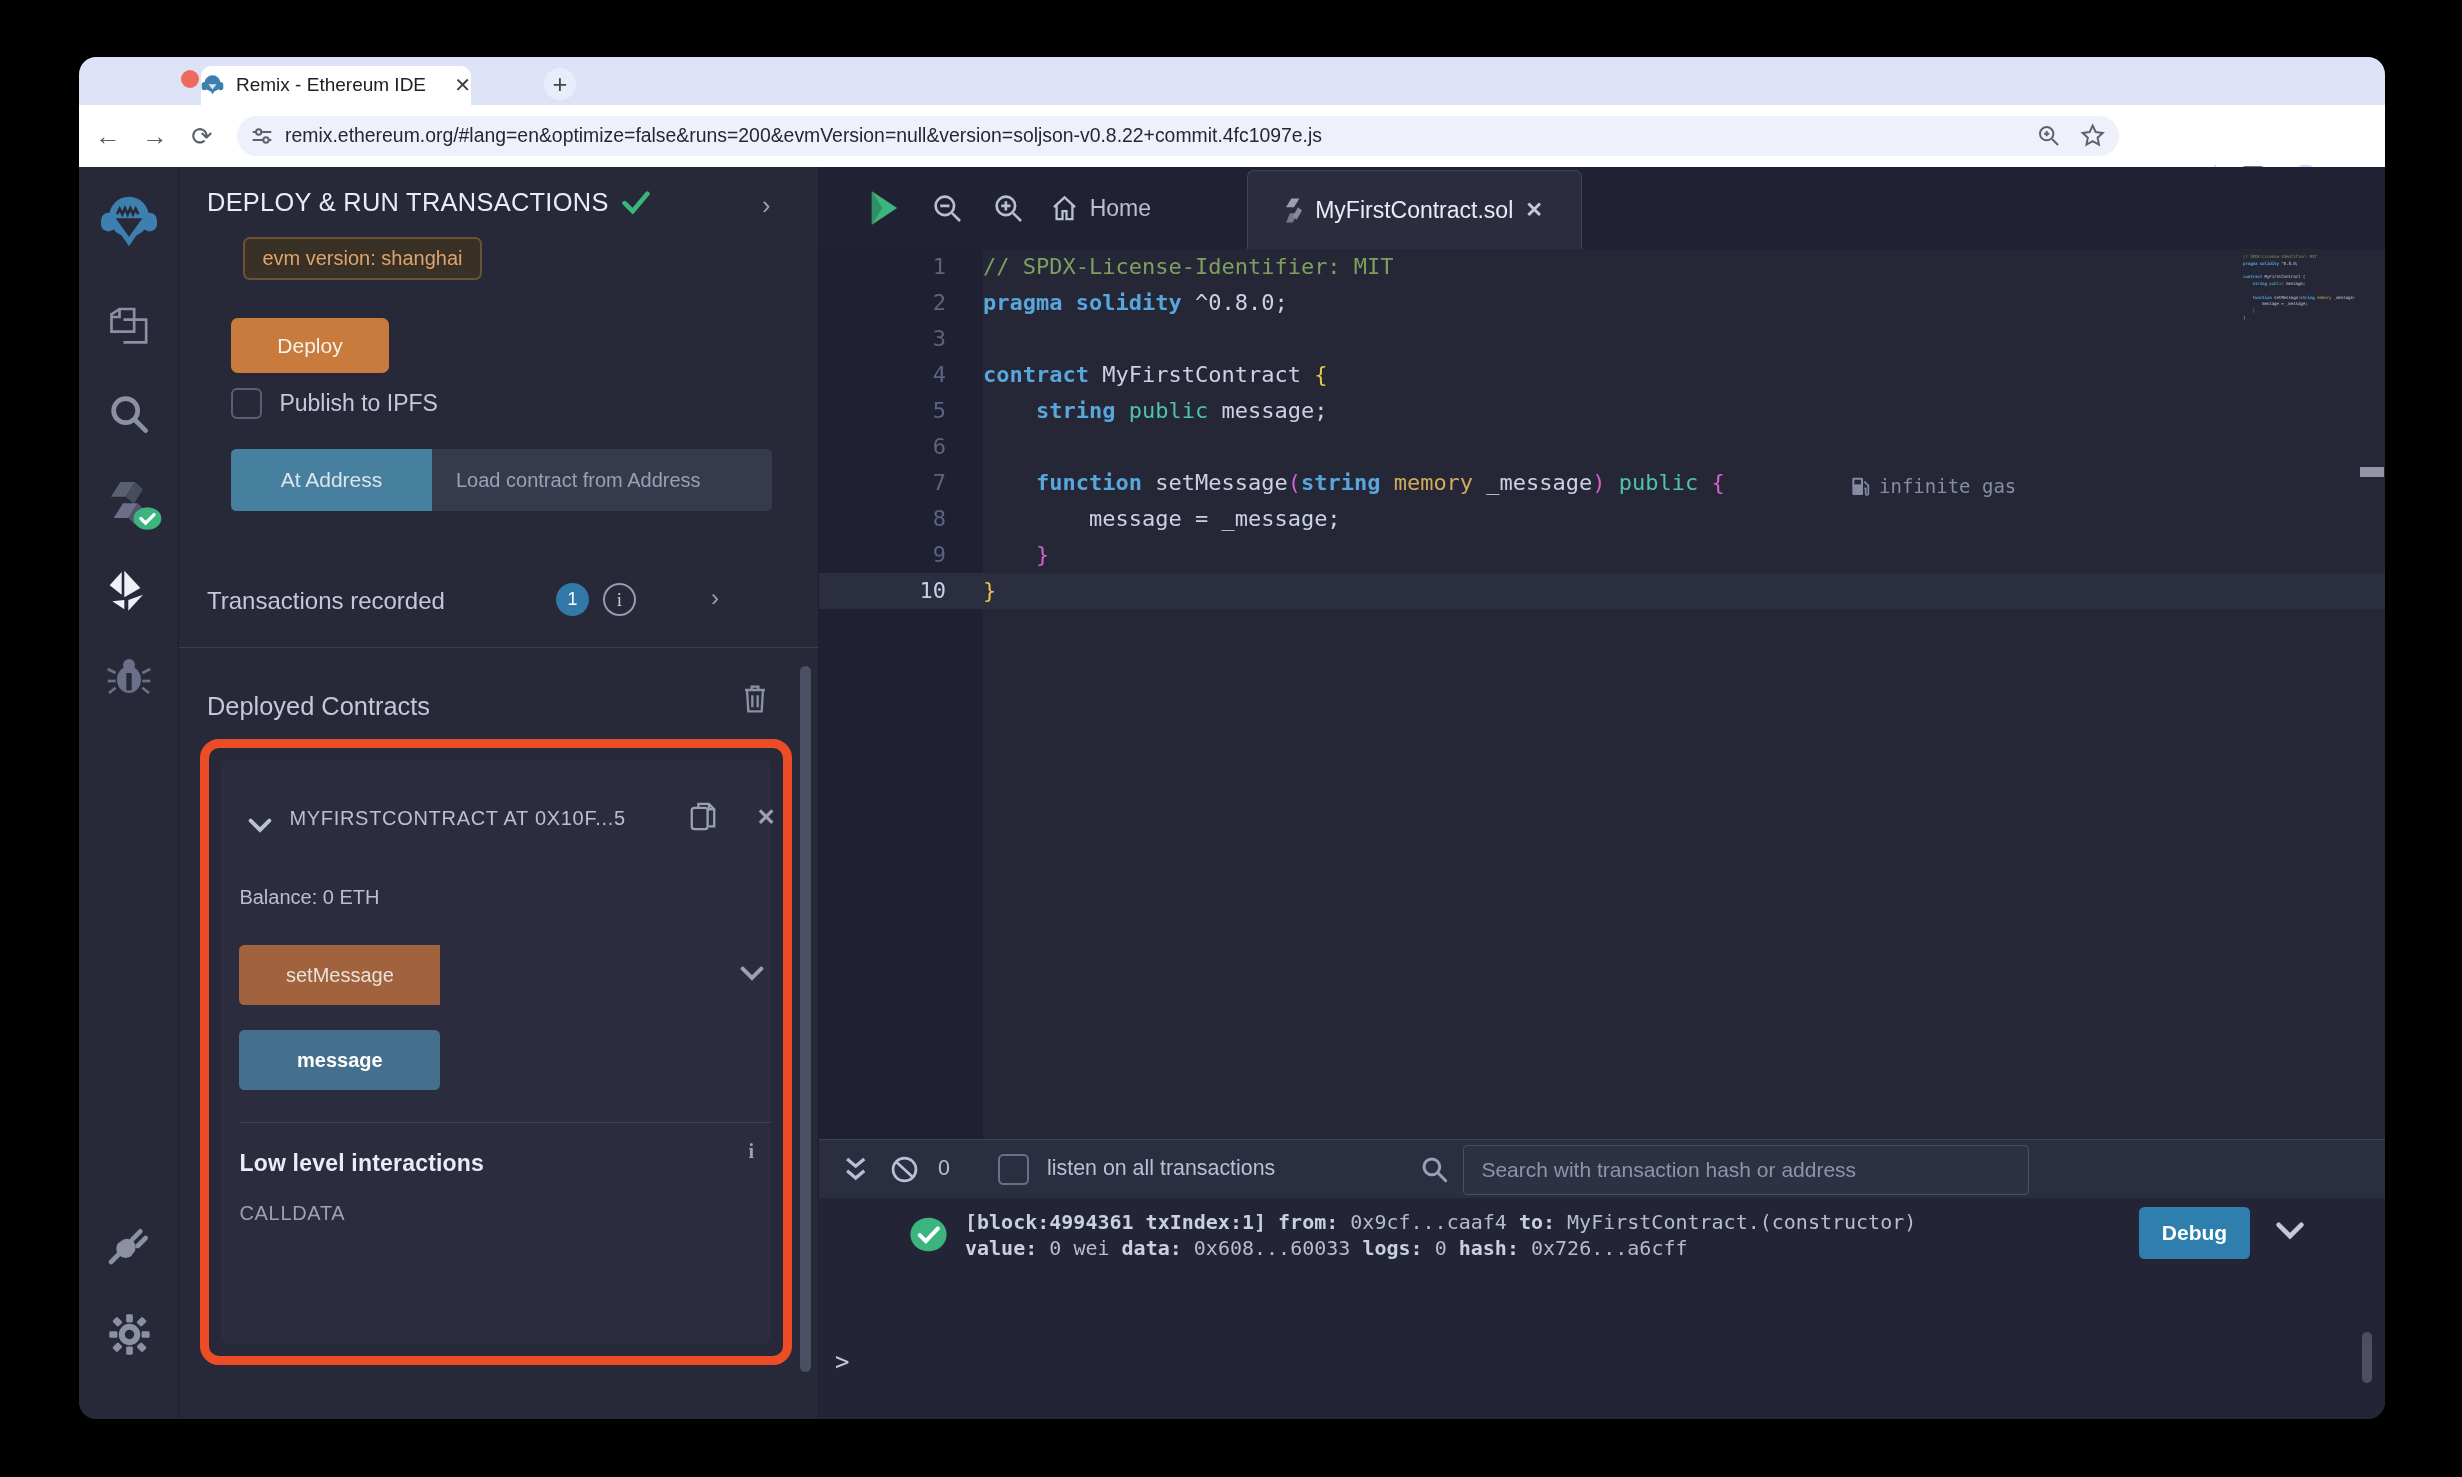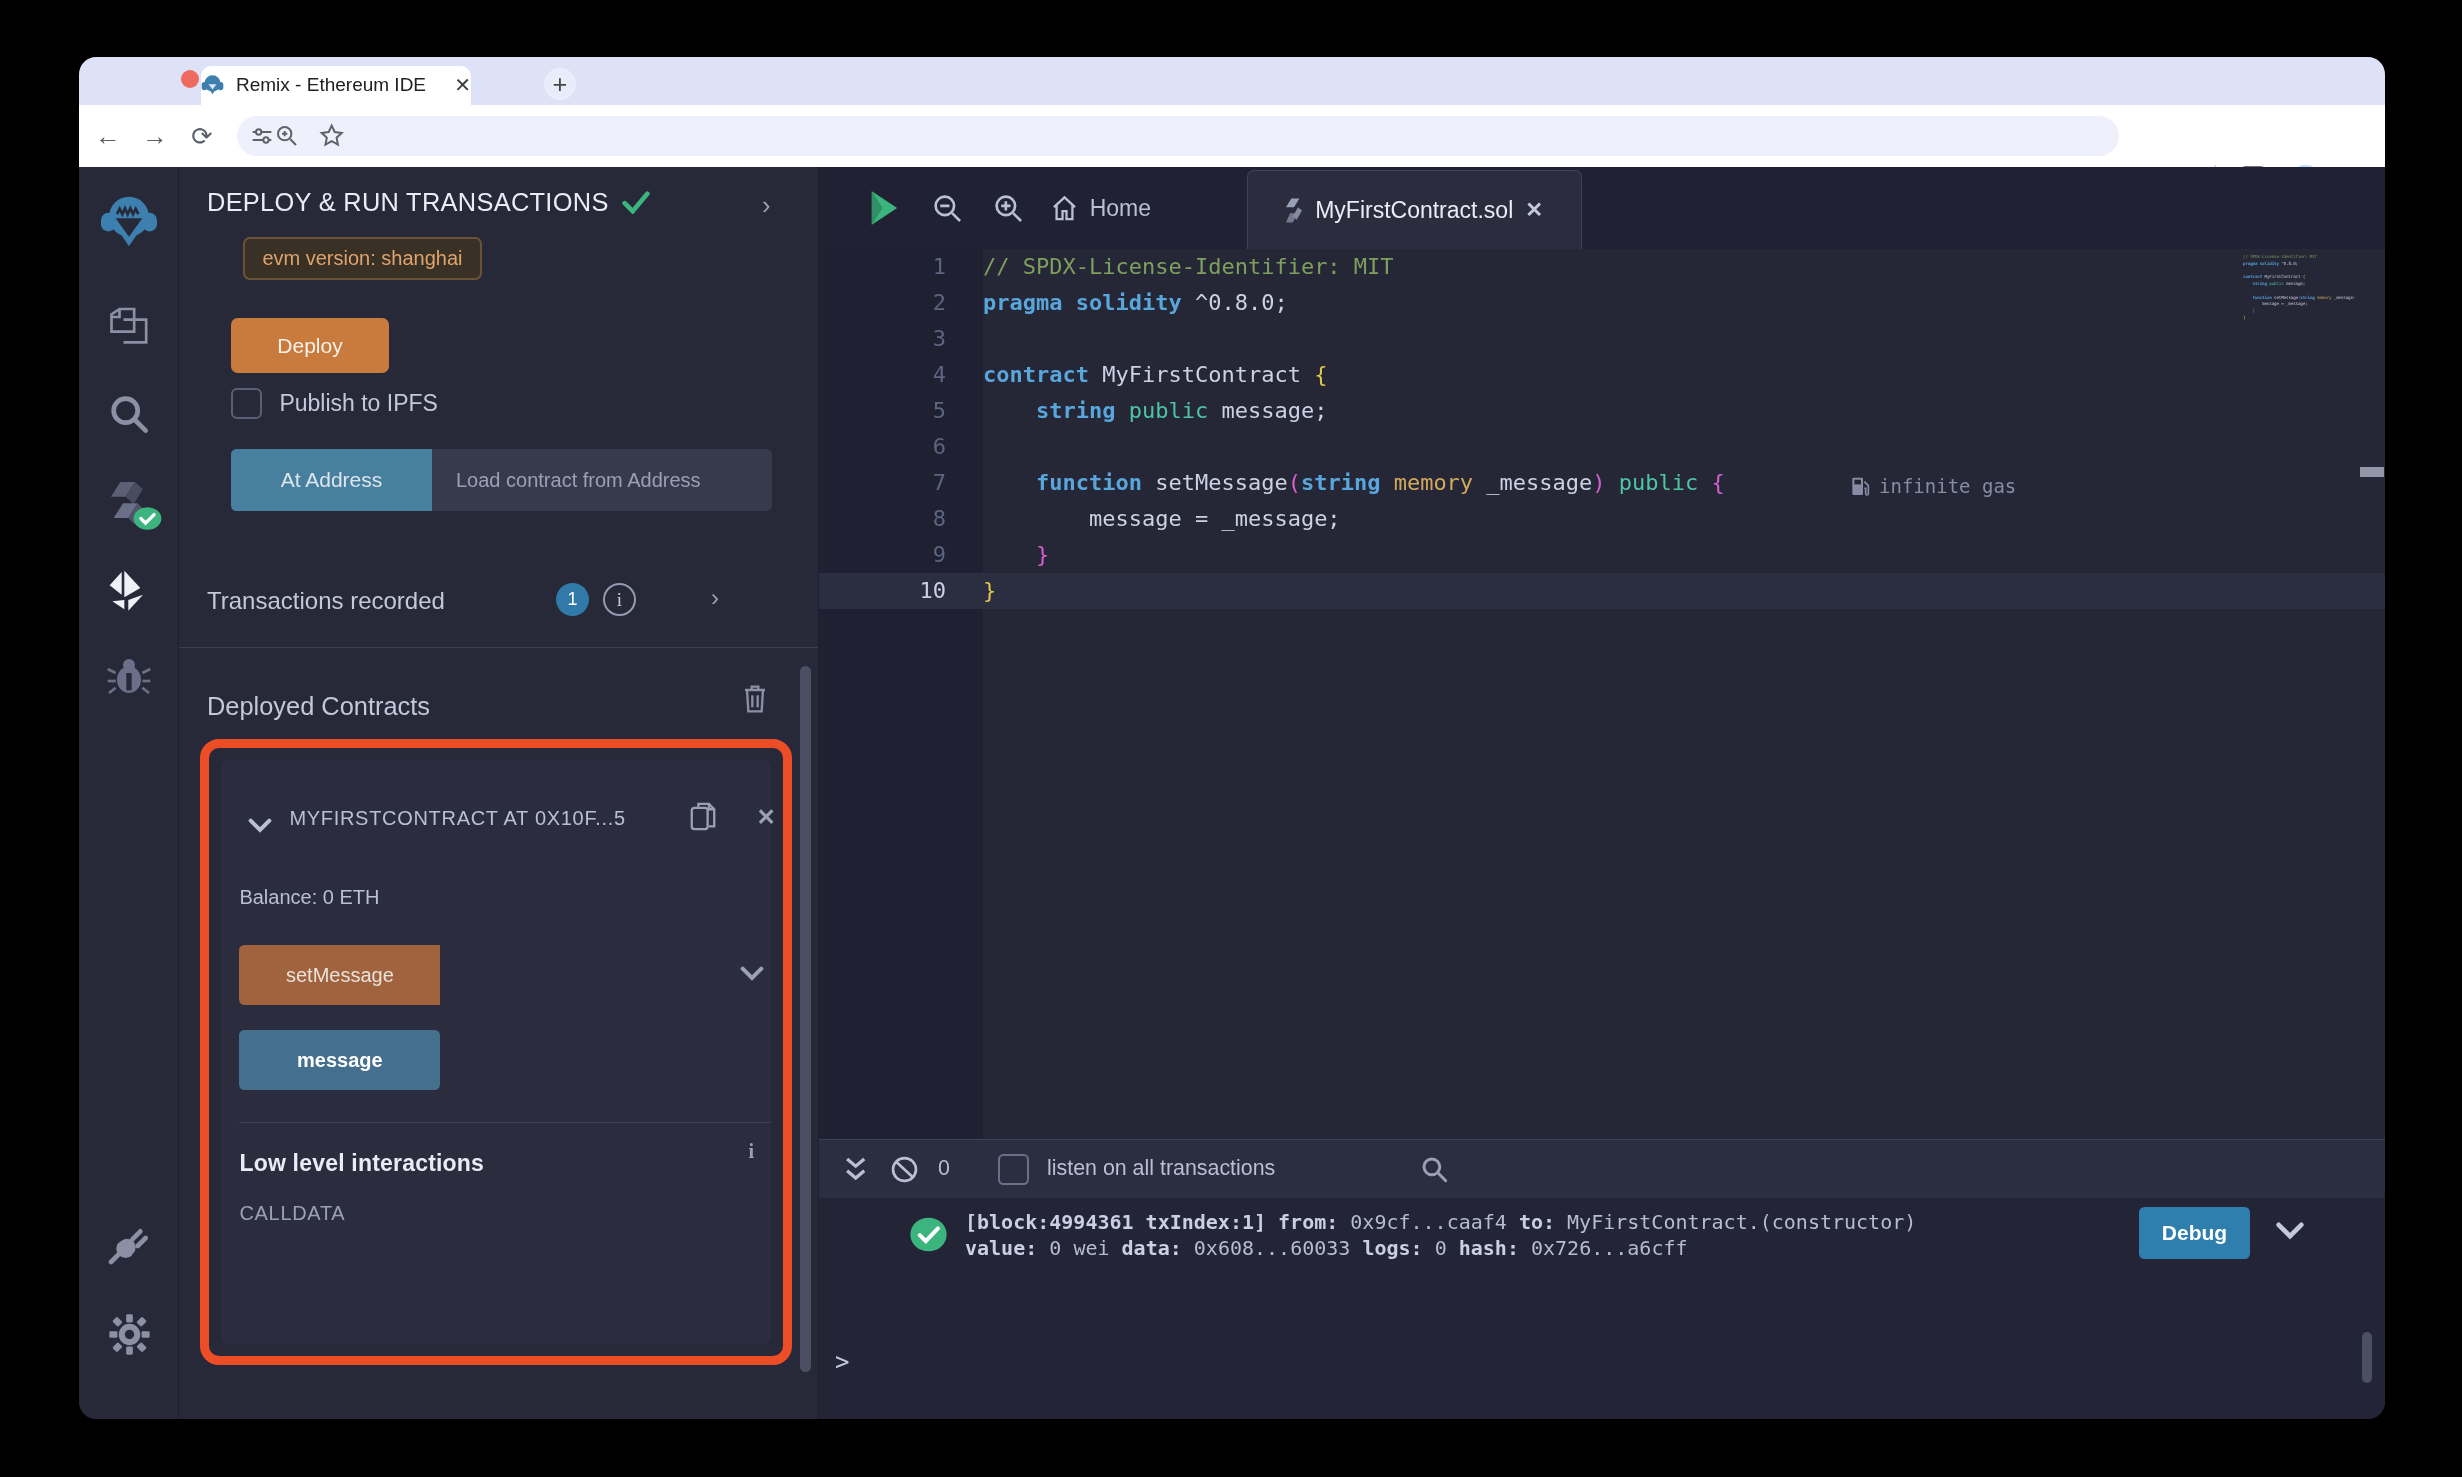--- a/index.html
+++ b/index.html
@@ -137,20 +137,21 @@
     <span class="navic">⟳</span>
     <div class="omni">
       <span>
         <svg width="24" height="24" viewBox="0 0 36 36" fill="none" stroke="#5f6368" stroke-width="3">
             <line x1="4" y1="12" x2="32" y2="12"></line>
             <circle cx="13" cy="12" r="4" fill="#eef1fb"></circle>
             <line x1="4" y1="24" x2="32" y2="24"></line>
             <circle cx="24" cy="24" r="4" fill="#eef1fb"></circle>
           </svg>
       </span>
+      <span class="url">remix.ethereum.org/#lang=en&amp;optimize=false&amp;runs=200&amp;evmVersion=null&amp;version=soljson-v0.8.22+commit.4fc1097e.js</span>
       <span style="margin-right:19px">
         <svg width="25.4" height="25.4" viewBox="0 0 38 38" fill="none" stroke="#5f6368" stroke-width="3">
             <circle cx="16" cy="16" r="10"></circle>
             <line x1="24" y1="24" x2="33" y2="33"></line>
             <line x1="12" y1="16" x2="20" y2="16"></line>
             <line x1="16" y1="12" x2="16" y2="20"></line>
           </svg>
       </span>
       <span>
         <svg width="25.4" height="25.4" viewBox="0 0 38 38" fill="none" stroke="#5f6368" stroke-width="3">
@@ -444,20 +445,21 @@
               <circle cx="23" cy="23" r="17"></circle>
               <line x1="11" y1="12" x2="35" y2="34"></line>
             </svg>
           <span class="tzero">0</span>
           <div class="tchk"></div>
           <span class="tlisten">listen on all transactions</span>
           <svg width="29" height="29" viewBox="0 0 44 44" style="position:absolute;left:601px;top:14.7px" fill="none" stroke="#9aa0b6" stroke-width="4.5">
               <circle cx="18" cy="18" r="12"></circle>
               <line x1="27" y1="27" x2="39" y2="39" stroke-linecap="round"></line>
             </svg>
+          <input class="tsearch" placeholder="Search with transaction hash or address" style="">
         </div>
         <div class="tbody">
           <svg width="39" height="39" viewBox="0 0 58 58" style="position:absolute;left:90px;top:17.4px">
               <ellipse cx="29" cy="29" rx="27" ry="25" fill="#3cb47e"></ellipse>
               <path d="M16 30 l9 9 18-19" stroke="#fff" stroke-width="6" fill="none" stroke-linecap="round"></path>
             </svg>
           <div class="loglines"><div><span class="b">[block:4994361 txIndex:1] </span><span class="b">from: </span><span>0x9cf...caaf4 </span><span class="b">to: </span><span>MyFirstContract.(constructor) </span></div><div><span class="b">value: </span><span>0 wei </span><span class="b">data: </span><span>0x608...60033 </span><span class="b">logs: </span><span>0 </span><span class="b">hash: </span><span>0x726...a6cff</span></div></div>
           <div class="debugbtn">Debug</div>
           <svg width="28" height="19" viewBox="0 0 42 28" style="position:absolute;left:1457px;top:24px">
               <path d="M4 4 l17 17 L38 4" stroke="#c3c8da" stroke-width="7" fill="none" stroke-linecap="round"></path>

